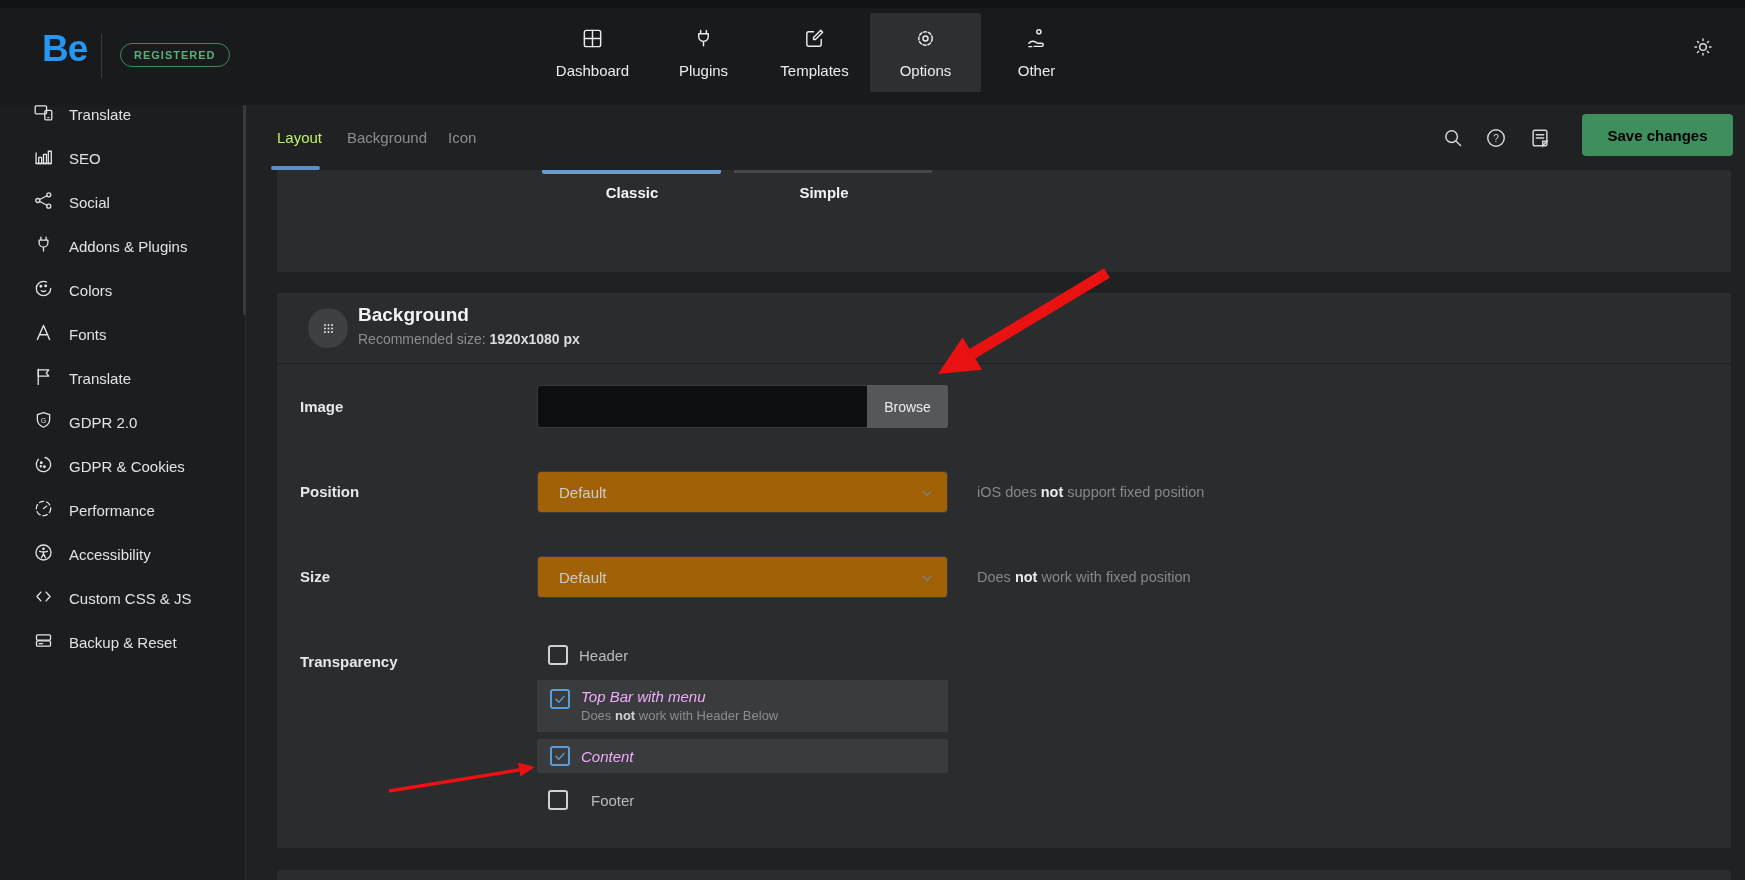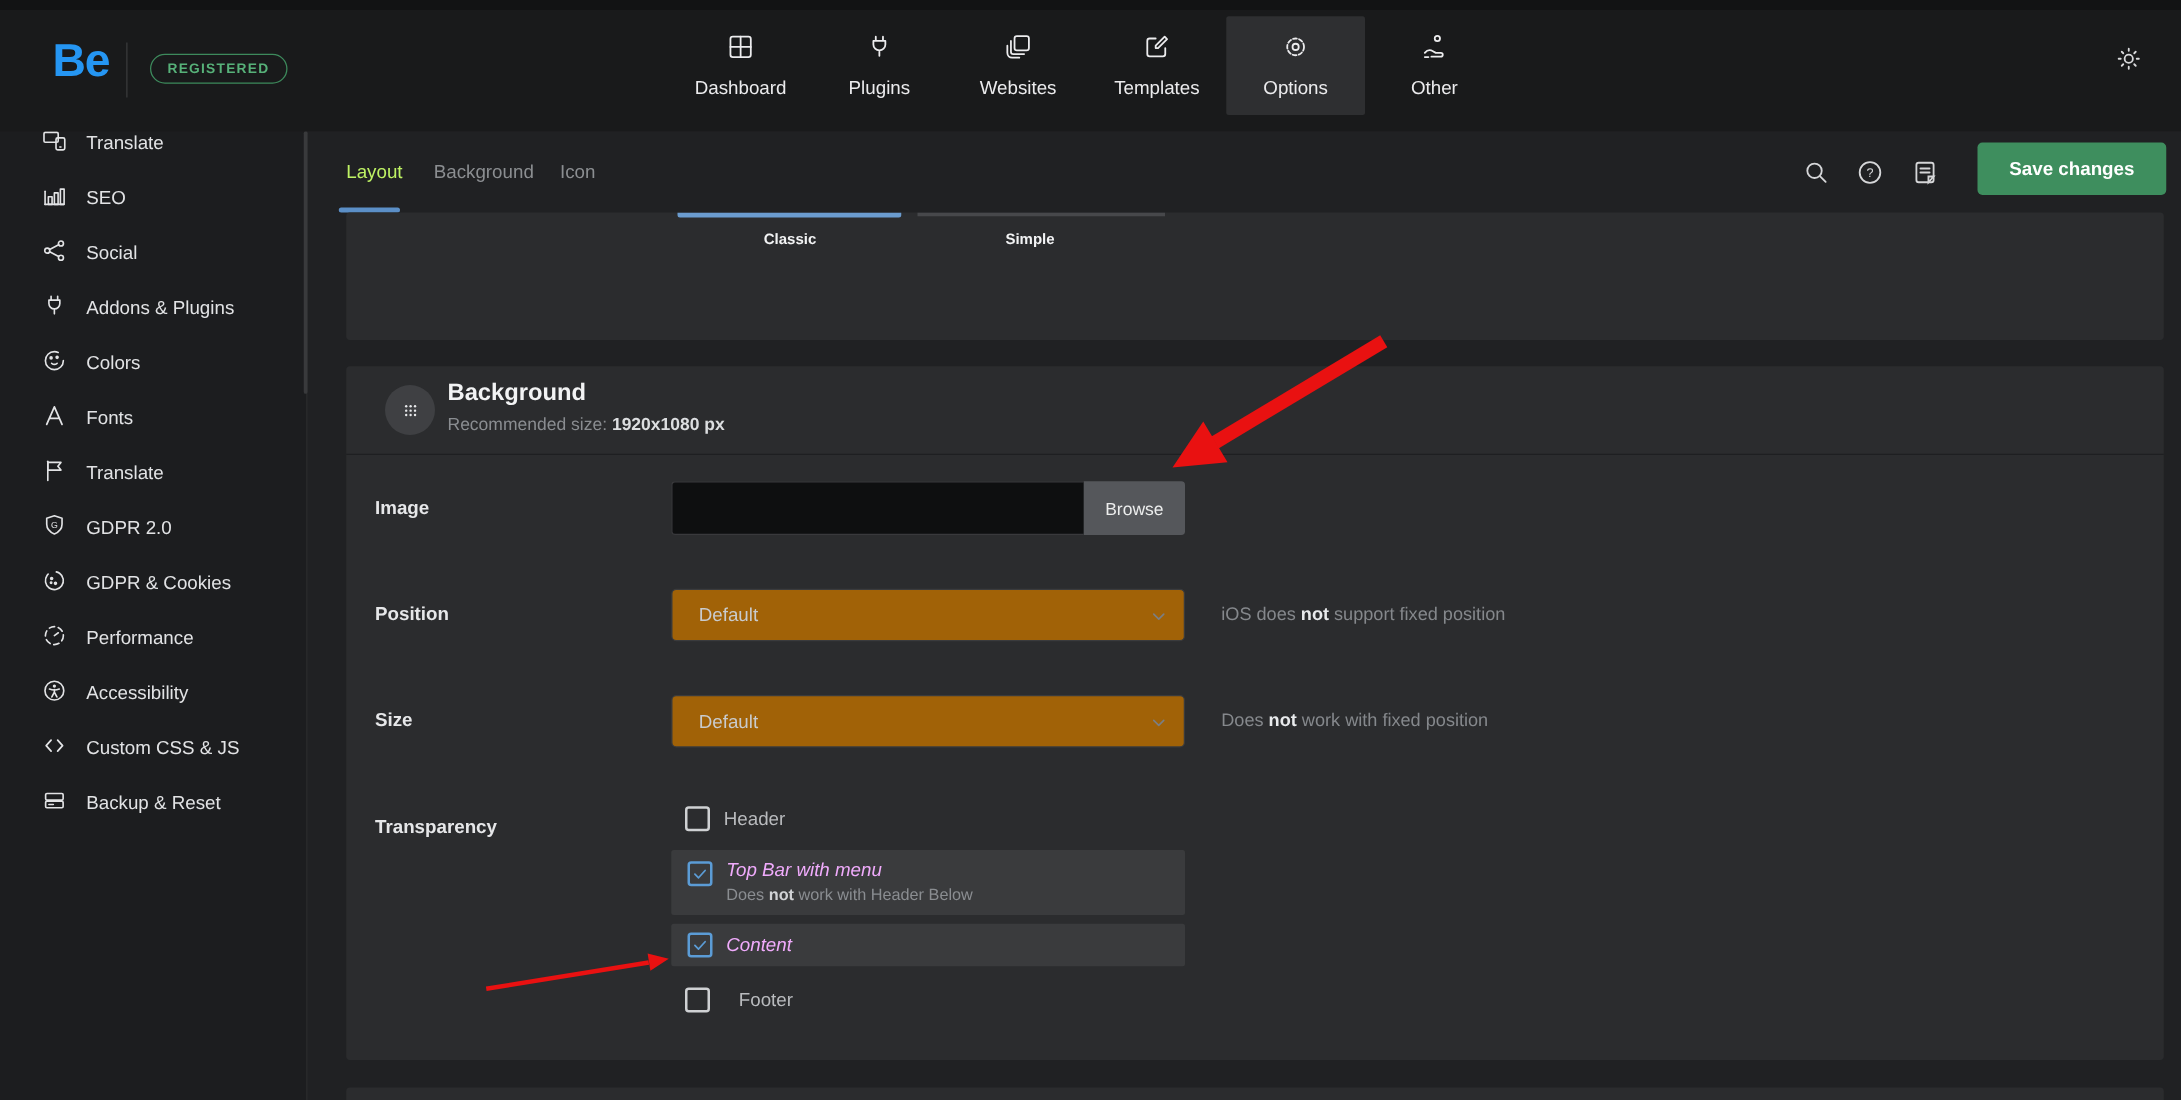--- a/index.html
+++ b/index.html
@@ -27,28 +27,28 @@
   .side-item svg { width:21px; height:21px; stroke:#e2e3e5; fill:none; stroke-width:1.5; stroke-linecap:round; stroke-linejoin:round; flex:none; }
   .side-item .lbl { margin-left:15px; white-space:nowrap; }
 
   
   .tabbar { position:absolute; left:247px; top:105px; width:1498px; height:65px; }
   .tab { position:absolute; top:24px; font-size:15px; color:#8b8e91; cursor:pointer; }
   .tab.active { color:#bef264; }
   .tab-underline { position:absolute; left:24px; top:61px; width:49px; height:4px; border-radius:2px; background:#5b8fc7; }
   .tool-icon { position:absolute; top:22px; width:28px; height:28px; cursor:pointer; }
   .tool-icon svg { width:22px; height:22px; stroke:#d5d6d8; fill:none; stroke-width:1.6; stroke-linecap:round; }
-  .save-btn { position:absolute; left:1335px; top:9px; width:151px; height:42px; background:#3e8e5e; border:none; border-radius:4px; color:#ffffff; font-size:15px; font-weight:bold; cursor:pointer; font-family:inherit; }
+  .save-btn { position:absolute; left:1335px; top:9px; width:151px; height:42px; background:#3e8e5e; border:none; border-radius:4px; color:#000000; font-size:15px; font-weight:bold; cursor:pointer; font-family:inherit; }
 
   
   .panel { position:absolute; left:277px; width:1454px; background:#2b2c2e; border-radius:3px; }
   .panel1 { top:170px; height:102px; overflow:hidden; }
   .sel-bar-blue { position:absolute; left:265px; top:0; width:179px; height:4px; background:#6b9ccf; border-radius:0 0 2px 2px; }
   .sel-bar-grey { position:absolute; left:457px; top:0; width:198px; height:3px; background:#47484b; }
-  .opt-label { position:absolute; top:14px; width:120px; text-align:center; color:#f2f3f4; font-size:12px; font-weight:bold; cursor:pointer; }
+  .opt-label { position:absolute; top:14px; width:120px; text-align:center; color:#f2f3f4; font-size:15px; font-weight:bold; cursor:pointer; }
 
   .panel2 { top:293px; height:555px; }
   .sec-drag { position:absolute; left:31px; top:15px; width:40px; height:40px; border-radius:50%; background:#3f4043; display:flex; align-items:center; justify-content:center; cursor:grab; }
   .sec-title { position:absolute; left:81px; top:11px; font-size:19px; font-weight:bold; color:#f2f3f4; }
   .sec-sub { position:absolute; left:81px; top:38px; font-size:14px; color:#8a8d91; }
   .sec-sub b { color:#dcdee0; }
   .sec-divider { position:absolute; left:0; top:70px; width:1454px; height:1px; background:#1e1f21; }
 
   .row-label { position:absolute; left:23px; font-size:15px; font-weight:bold; color:#e6e7e9; }
   .img-input { position:absolute; left:260px; top:92px; width:330px; height:43px; background:#0e0f10; border:1px solid #39393c; border-right:none; border-radius:3px 0 0 3px; color:#ddd; font-size:15px; padding:0 14px; font-family:inherit; }
@@ -88,28 +88,20 @@
               <rect x="3.5" y="3.5" width="17" height="17" rx="2"></rect>
               <path d="M12 3.5v17M3.5 12h17"></path>
             </svg></span>
         <span>Dashboard</span>
       </div>
       <div class="nav-item">
         <span><svg viewBox="0 0 24 24" width="23" height="23" style="stroke:#ececee;fill:none;stroke-width:1.5;stroke-linecap:round">
               <path d="M9 3.5V7M15 3.5V7M7 7h10v3a5 5 0 0 1-10 0zM12 15v4.5"></path>
             </svg></span>
         <span>Plugins</span>
-      </div>
-      <div class="nav-item">
-        <span><svg viewBox="0 0 24 24" width="23" height="23" style="stroke:#ececee;fill:none;stroke-width:1.5;stroke-linecap:round;stroke-linejoin:round">
-              <rect x="9" y="3" width="12" height="12" rx="2"></rect>
-              <path d="M6 7v9a2 2 0 0 0 2 2h9"></path>
-              <path d="M3 11v6a4 4 0 0 0 4 4h6"></path>
-            </svg></span>
-        <span>Websites</span>
       </div>
       <div class="nav-item">
         <span><svg viewBox="0 0 24 24" width="23" height="23" style="stroke:#ececee;fill:none;stroke-width:1.5;stroke-linecap:round;stroke-linejoin:round">
               <path d="M11 5H6a2 2 0 0 0-2 2v11a2 2 0 0 0 2 2h11a2 2 0 0 0 2-2v-5"></path>
               <path d="M13 13l7.5-7.5-2-2L11 11v2z"></path>
             </svg></span>
         <span>Templates</span>
       </div>
       <div class="nav-item active">
         <span><svg viewBox="0 0 24 24" width="23" height="23" style="stroke:#ececee;fill:none;stroke-width:1.5;stroke-linecap:round">

